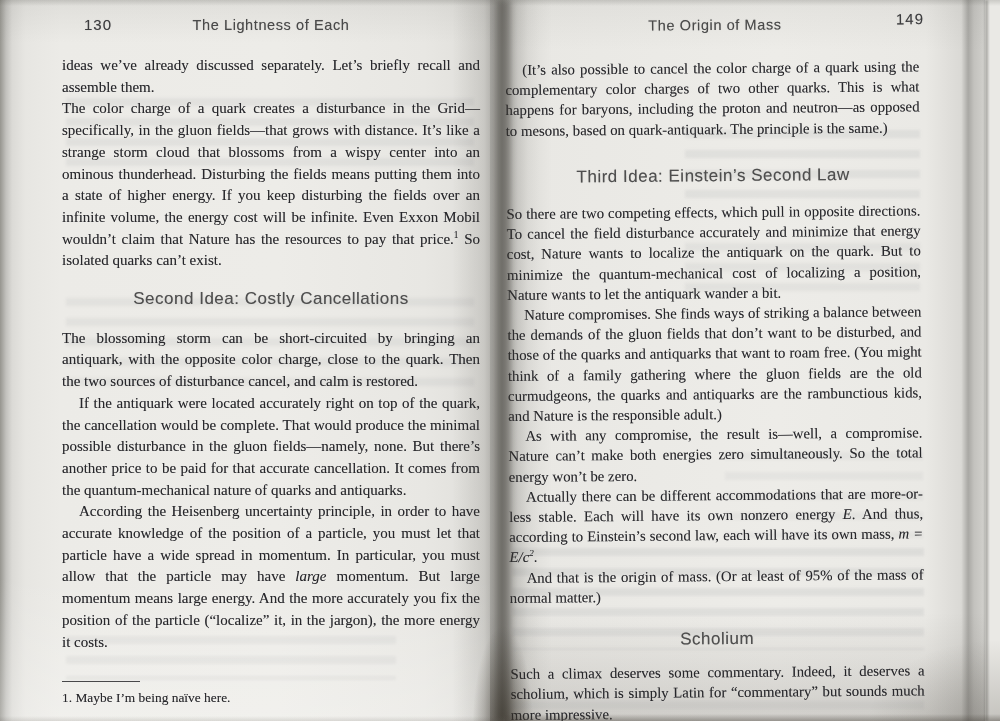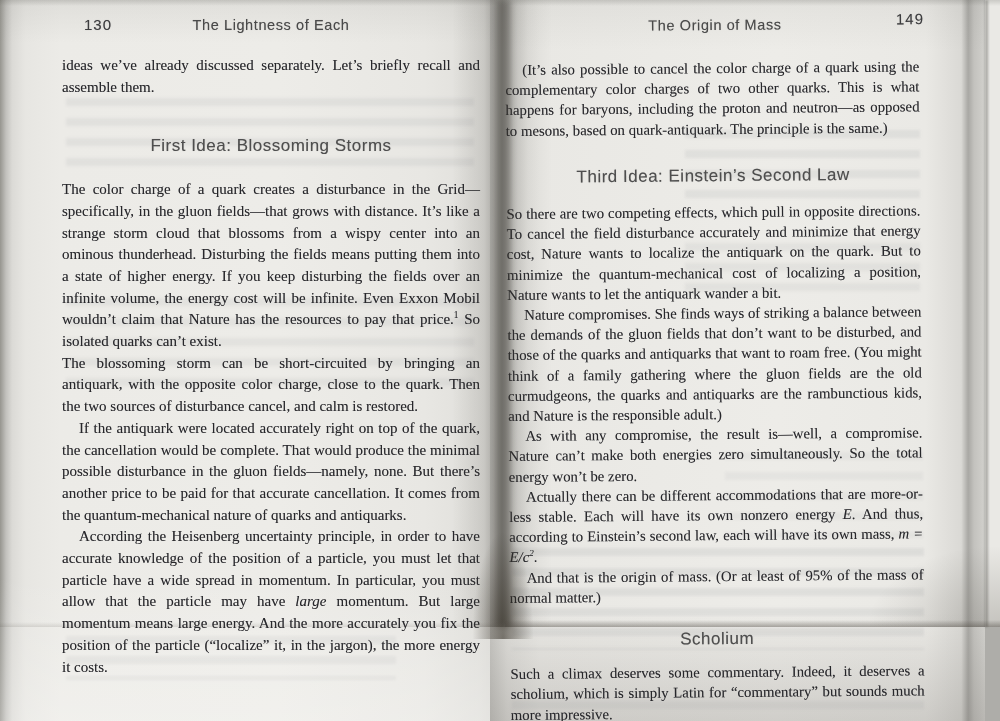--- a/index.html
+++ b/index.html
@@ -12,21 +12,21 @@
   * { box-sizing: border-box; }
   html, body { margin: 0; padding: 0; }
   body {
     width: 1000px; height: 721px;
     background: #aeada9;
     overflow: hidden;
     font-family: "Liberation Serif", "DejaVu Serif", serif;
   }
   .spread {
     position: relative;
-    width: 1000px; height: 627px;
+    width: 1000px; height: 721px;
     background: var(--paper);
   }
 
   
   .page-left {
     position: absolute; left: 0; top: 0; width: 505px; height: 721px;
     background:
       linear-gradient(180deg, rgba(110,110,105,0.10) 0%, rgba(110,110,105,0) 6%, rgba(255,255,253,0) 80%, rgba(255,255,253,0.25) 100%),
       linear-gradient(90deg, #96958f 0%, #c2c1bd 1.2%, #dbdad6 2.4%, #e7e6e2 5%, #ecebe7 12%, #edece8 55%, #e8e7e3 84%, #e0dfdb 95%, #d6d5d1 100%);
   }
@@ -154,30 +154,34 @@
     <div class="bleed" style="left:66px; top:636px; width:330px; height:44px; opacity:.45;"></div>
 
     <div class="pagehead pagehead-left">
       <span class="folio folio-left">130</span>
       <span>The Lightness of Each</span>
     </div>
 
     <div class="body-col left-col">
       <p>ideas we’ve already discussed separately. Let’s briefly recall and assemble them.</p>
 
-      <h2 class="h-first">First Idea: Blossoming Storms</h2>
 
       <p><span>The color charge of a quark creates a disturbance in the Grid—specifically, in the gluon fields—that grows with distance. It’s like a strange storm cloud that blossoms from a wispy center into an ominous thunderhead. Disturbing the fields means putting them into a state of higher energy. If you keep disturbing the fields over an infinite volume, the energy cost will be infinite. Even Exxon Mobil wouldn’t claim that Nature has the resources to pay that price.</span><sup>1</sup><span> So isolated quarks can’t exist.</span></p>
 
+      <h2 class="h-second">Second Idea: Costly Cancellations</h2>
 
       <p>The blossoming storm can be short-circuited by bringing an antiquark, with the opposite color charge, close to the quark. Then the two sources of disturbance cancel, and calm is restored.</p>
       <p class="indent">If the antiquark were located accurately right on top of the quark, the cancellation would be complete. That would produce the minimal possible disturbance in the gluon fields—namely, none. But there’s another price to be paid for that accurate cancellation. It comes from the quantum-mechanical nature of quarks and antiquarks.</p>
       <p class="indent"><span>According the Heisenberg uncertainty principle, in order to have accurate knowledge of the position of a particle, you must let that particle have a wide spread in momentum. In particular, you must allow that the particle may have </span><span class="it">large</span><span> momentum. But large momentum means large energy. And the more accurately you fix the position of the particle (“localize” it, in the jargon), the more energy it costs.</span></p>
     </div>
 
+    <div class="footnote">
+      <div class="fnrule"></div>
+      <p>1. Maybe I’m being naïve here.</p>
+    </div>
   </div>
 
   <div class="page-right">
 
     <div class="bleed" style="left:195px; top:130px; width:235px; height:72px; opacity:.6;"></div>
     <div class="bleed" style="left:195px; top:243px; width:235px; height:60px; opacity:.5;"></div>
     <div class="bleed" style="left:235px; top:452px; width:198px; height:86px; opacity:.4;"></div>
     <div class="bleed" style="left:22px;  top:548px; width:412px; height:102px; opacity:.65;"></div>
     <div class="bleed" style="left:22px;  top:701px; width:412px; height:16px; opacity:.5;"></div>
 

